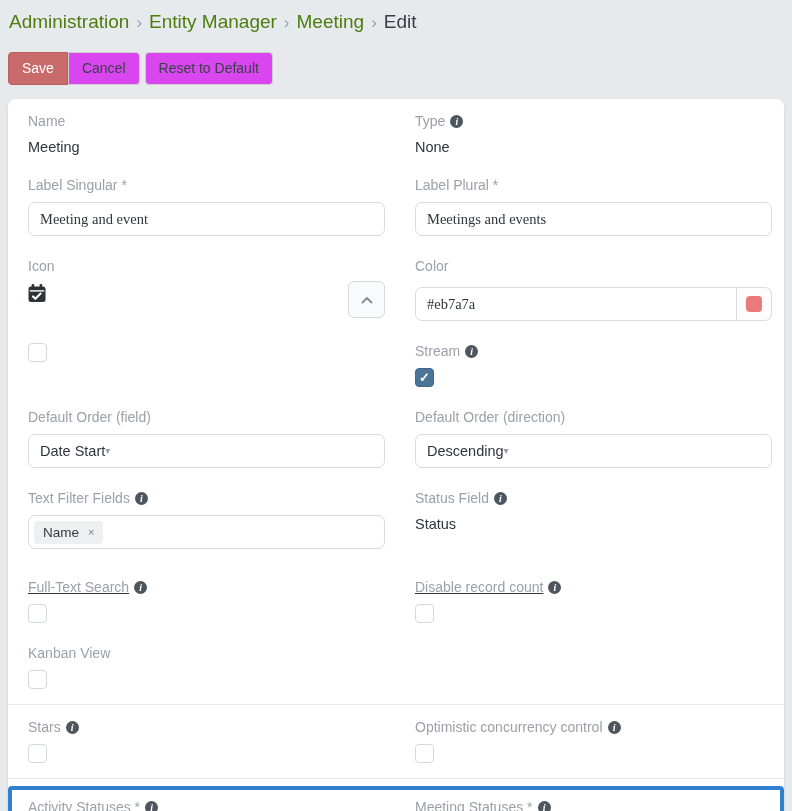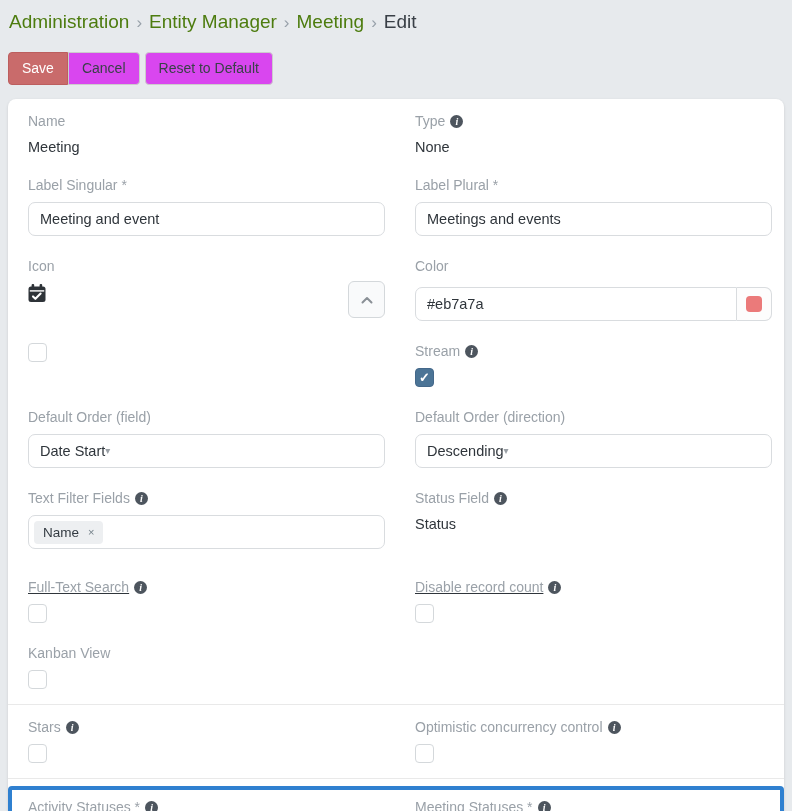--- a/index.html
+++ b/index.html
@@ -34,21 +34,21 @@
     padding: 2px 0 8px 0;
   }
   .row2 { display: grid; grid-template-columns: 1fr 1fr; column-gap: 22px; padding: 0 12px; }
   .cell { padding: 12px 0 10px 8px; }
   .lbl { display: block; color: #9aa1a8; font-size: 14px; margin-bottom: 9px; }
   .value { color: #2f353b; font-size: 14.5px; padding-top: 1px; }
 
   .text-input {
     width: 100%; height: 26px; border: 1px solid #d9dcdf; border-radius: 7px;
     padding: 16px 11px; font-size: 14.5px; color: #2f353b; background: #fff;
-    font-family: Liberation Sans, sans-serif; outline: none;
+    font-family: Liberation Serif, serif; outline: none;
   }
 
   .input-group { display: flex; width: 100%; margin-top: 13px; }
   .input-group .text-input { flex: 1; border-radius: 7px 0 0 7px; }
   .addon {
     width: 35px; border: 1px solid #d9dcdf; border-left: none;
     border-radius: 0 7px 7px 0; display: flex; align-items: center; justify-content: center;
     background: #fdfdfd; cursor: pointer;
   }
   .swatch { width: 16px; height: 16px; border-radius: 4px; }

